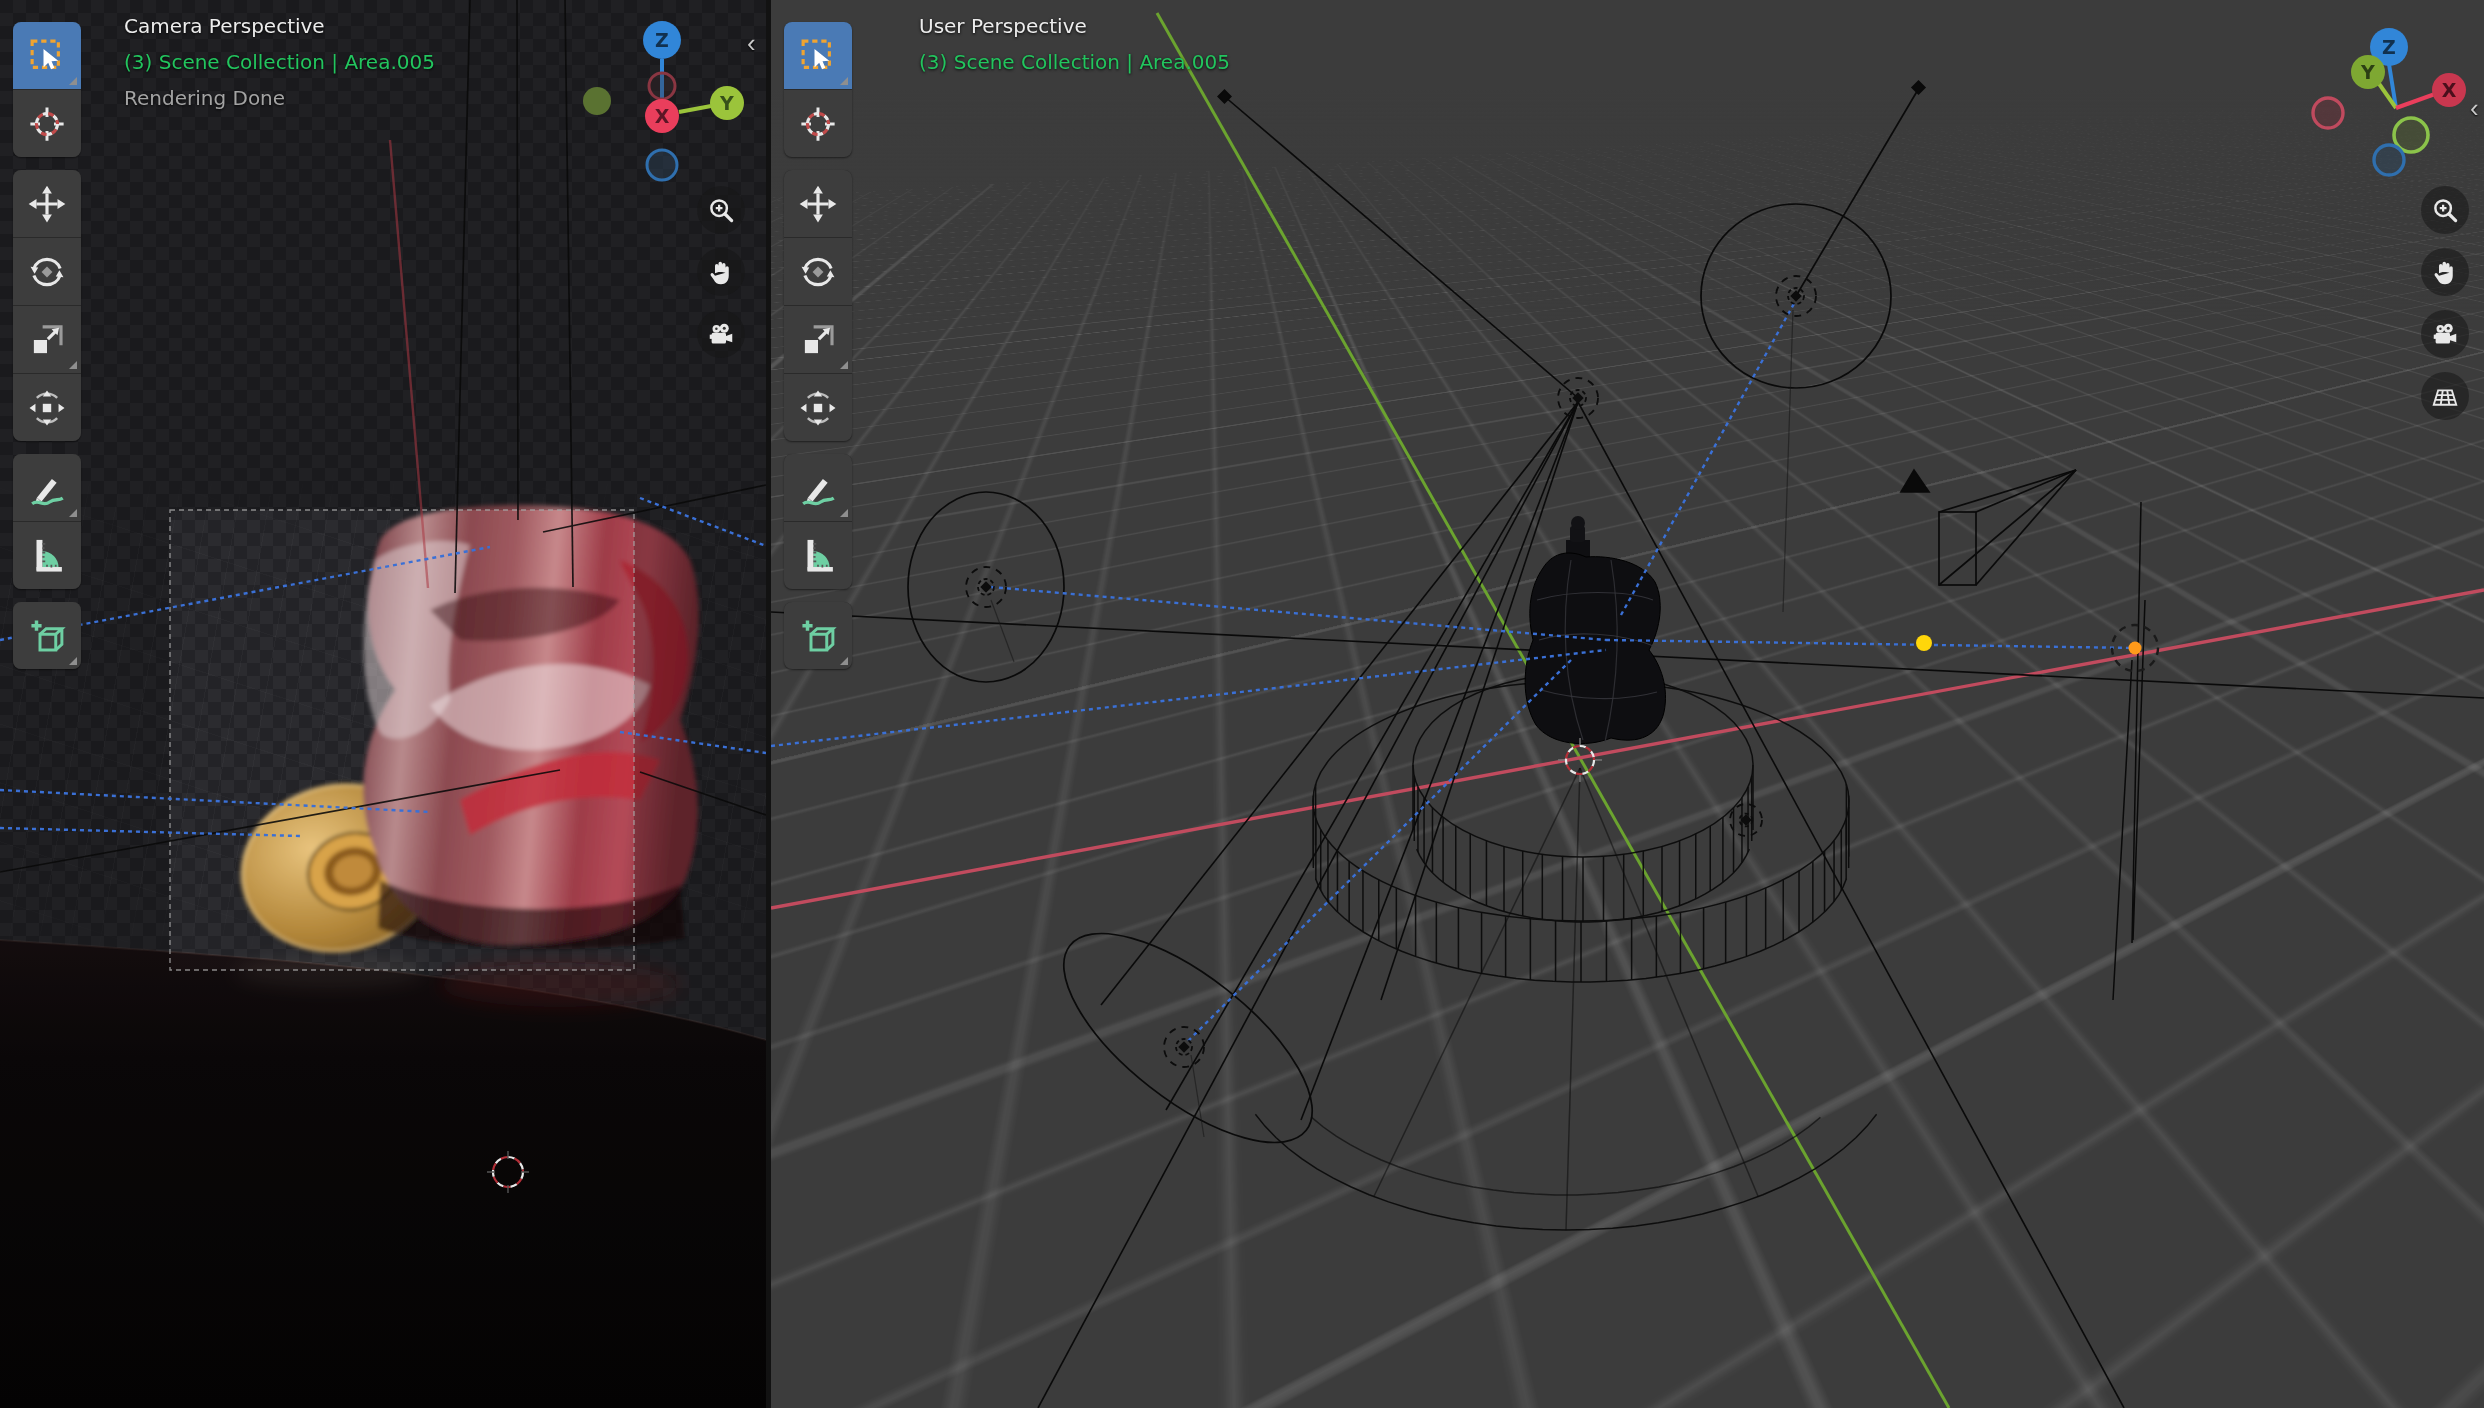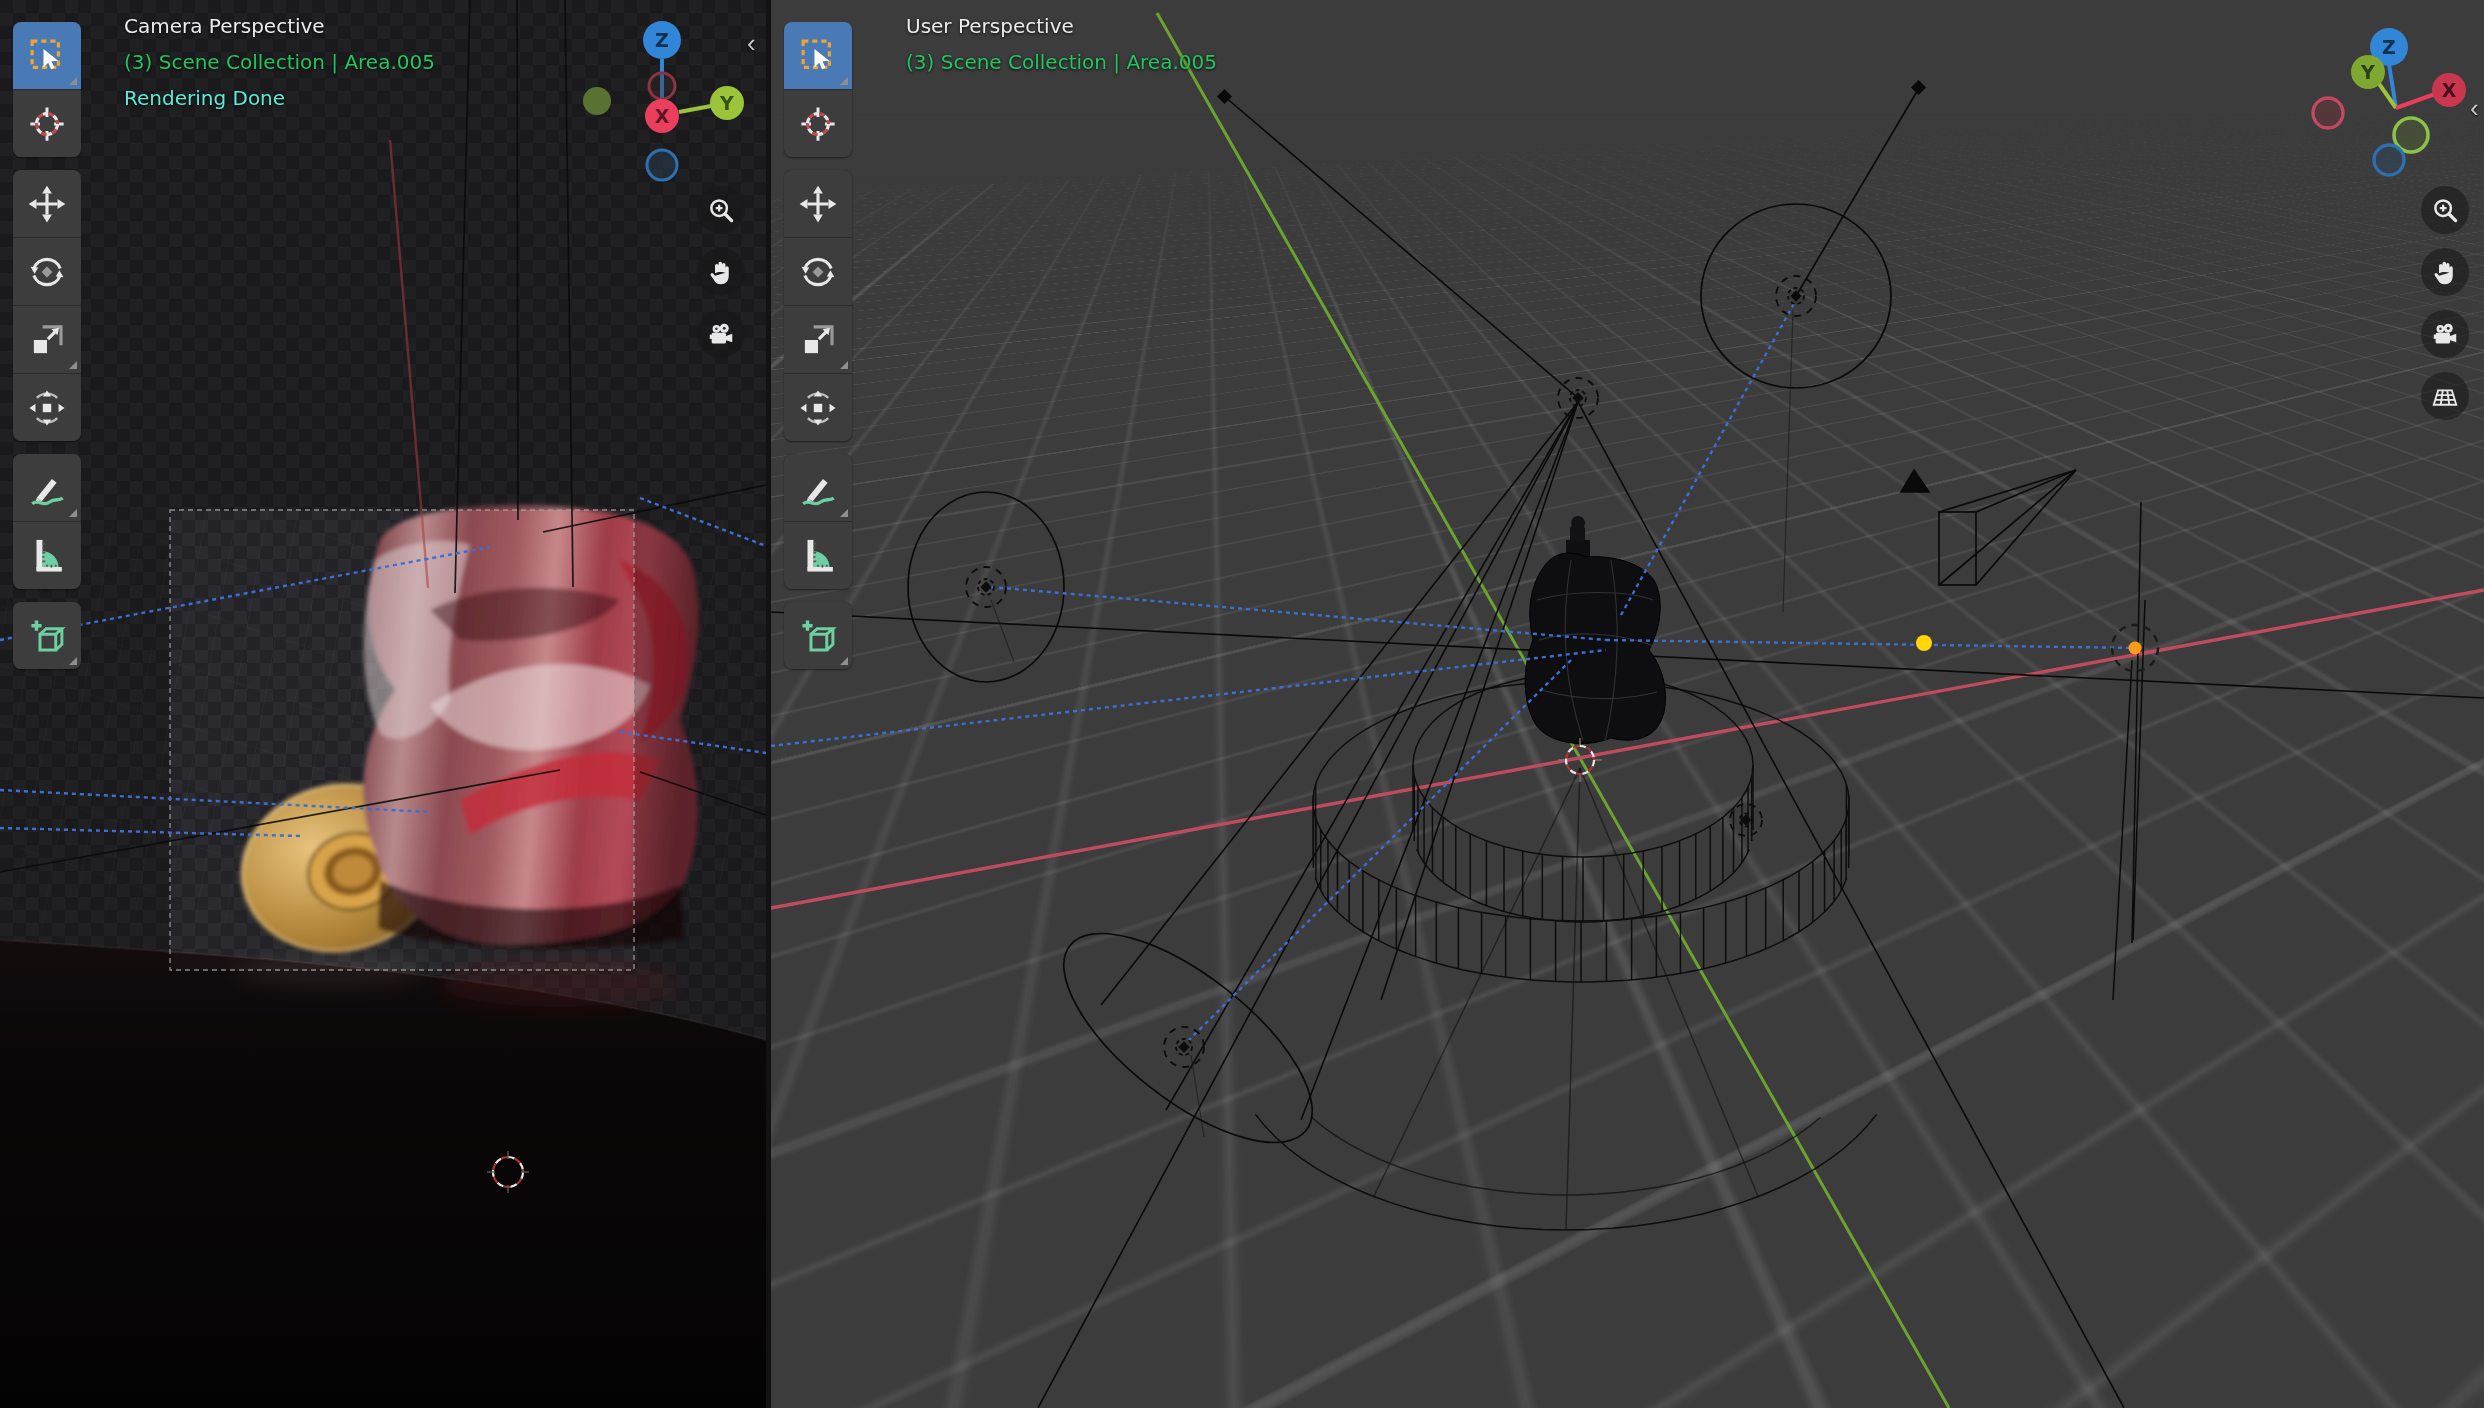--- a/index.html
+++ b/index.html
@@ -32,21 +32,21 @@
     transform:perspective(1250px) rotateX(76deg) rotateZ(-36deg);
     transform-origin:50% 42%;}
   .horizonfade{position:absolute;left:0;top:0;right:0;height:320px;
     background:linear-gradient(#3c3c3c 90px,rgba(60,60,60,0));}
 
   .scene{position:absolute;left:0;top:0;}
 
   .vp-header{position:absolute;color:#ececec;font-size:20px;line-height:36px;
     text-shadow:0 1px 3px rgba(0,0,0,.9);white-space:nowrap;pointer-events:none;}
   .vp-header .l2{color:#22c55e;}
-  .vp-header .l3{color:#5eead4;}
+  .vp-header .l3{color:#a3a3a3;}
 
   .toolbar{position:absolute;left:13px;top:22px;width:68px;display:flex;flex-direction:column;}
   .tgroup{display:flex;flex-direction:column;gap:1px;background:#2a2a2a;border-radius:8px;
     overflow:hidden;box-shadow:0 1px 2px rgba(0,0,0,.5);}
   .tgroup + .tgroup{margin-top:13px;}
   .tbtn{position:relative;width:68px;height:67px;background:#3d3d3d;border:none;padding:0;
     display:flex;align-items:center;justify-content:center;cursor:pointer;}
   .tbtn.active{background:#4a7ab5;}
   .tbtn svg{width:42px;height:42px;}
   .tbtn .corner{position:absolute;right:4px;bottom:4px;width:0;height:0;
@@ -493,21 +493,21 @@
           </g>
         </g>
 
       <g>
         <path d="M809,738 v8 M809,774 v8 M787,760 h8 M823,760 h8" stroke="#777" stroke-width="1.4"></path>
         <circle cx="809" cy="760" r="14" fill="none" stroke="#e8e8e8" stroke-width="2.2" stroke-dasharray="6.5 6.5"></circle>
         <circle cx="809" cy="760" r="14" fill="none" stroke="#b32f38" stroke-width="2.2" stroke-dasharray="6.5 6.5" stroke-dashoffset="6.5"></circle>
       </g>
     </svg>
 
-    <header class="vp-header" style="left:135px;top:8px;">
+    <header class="vp-header" style="left:148px;top:8px;">
       <div class="l1">User Perspective</div>
       <div class="l2">(3) Scene Collection | Area.005</div>
     </header>
 
     <div class="toolbar">
         <div class="tgroup">
           <button class="tbtn active" title="Select Box">
             <svg viewBox="0 0 24 24">
               <rect x="3.5" y="3.5" width="15" height="15" fill="none" stroke="#f0a431" stroke-width="1.8" stroke-dasharray="3 2.2"></rect>
               <path d="M10,8 L10,18.6 L12.7,15.8 L14.3,19.6 L16.2,18.7 L14.6,15 L18.4,14.7 Z" fill="#fff"></path>

